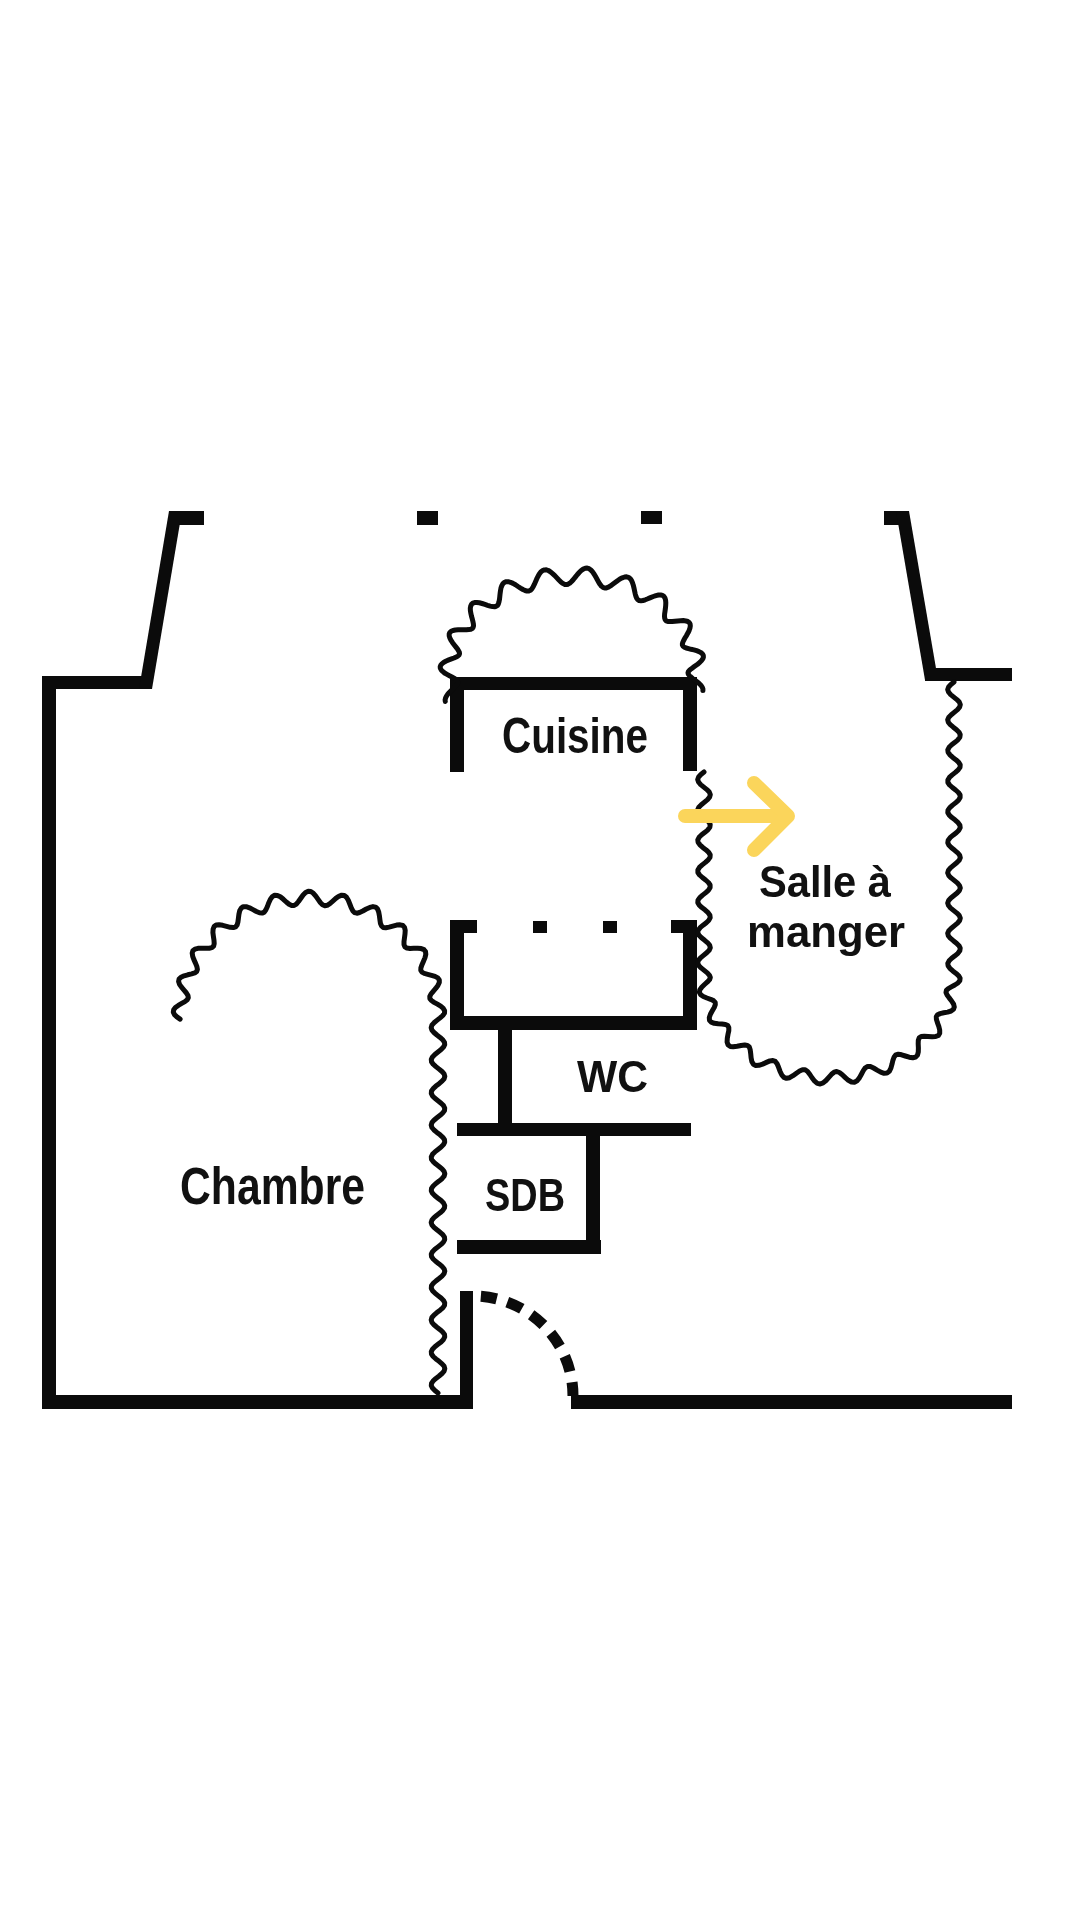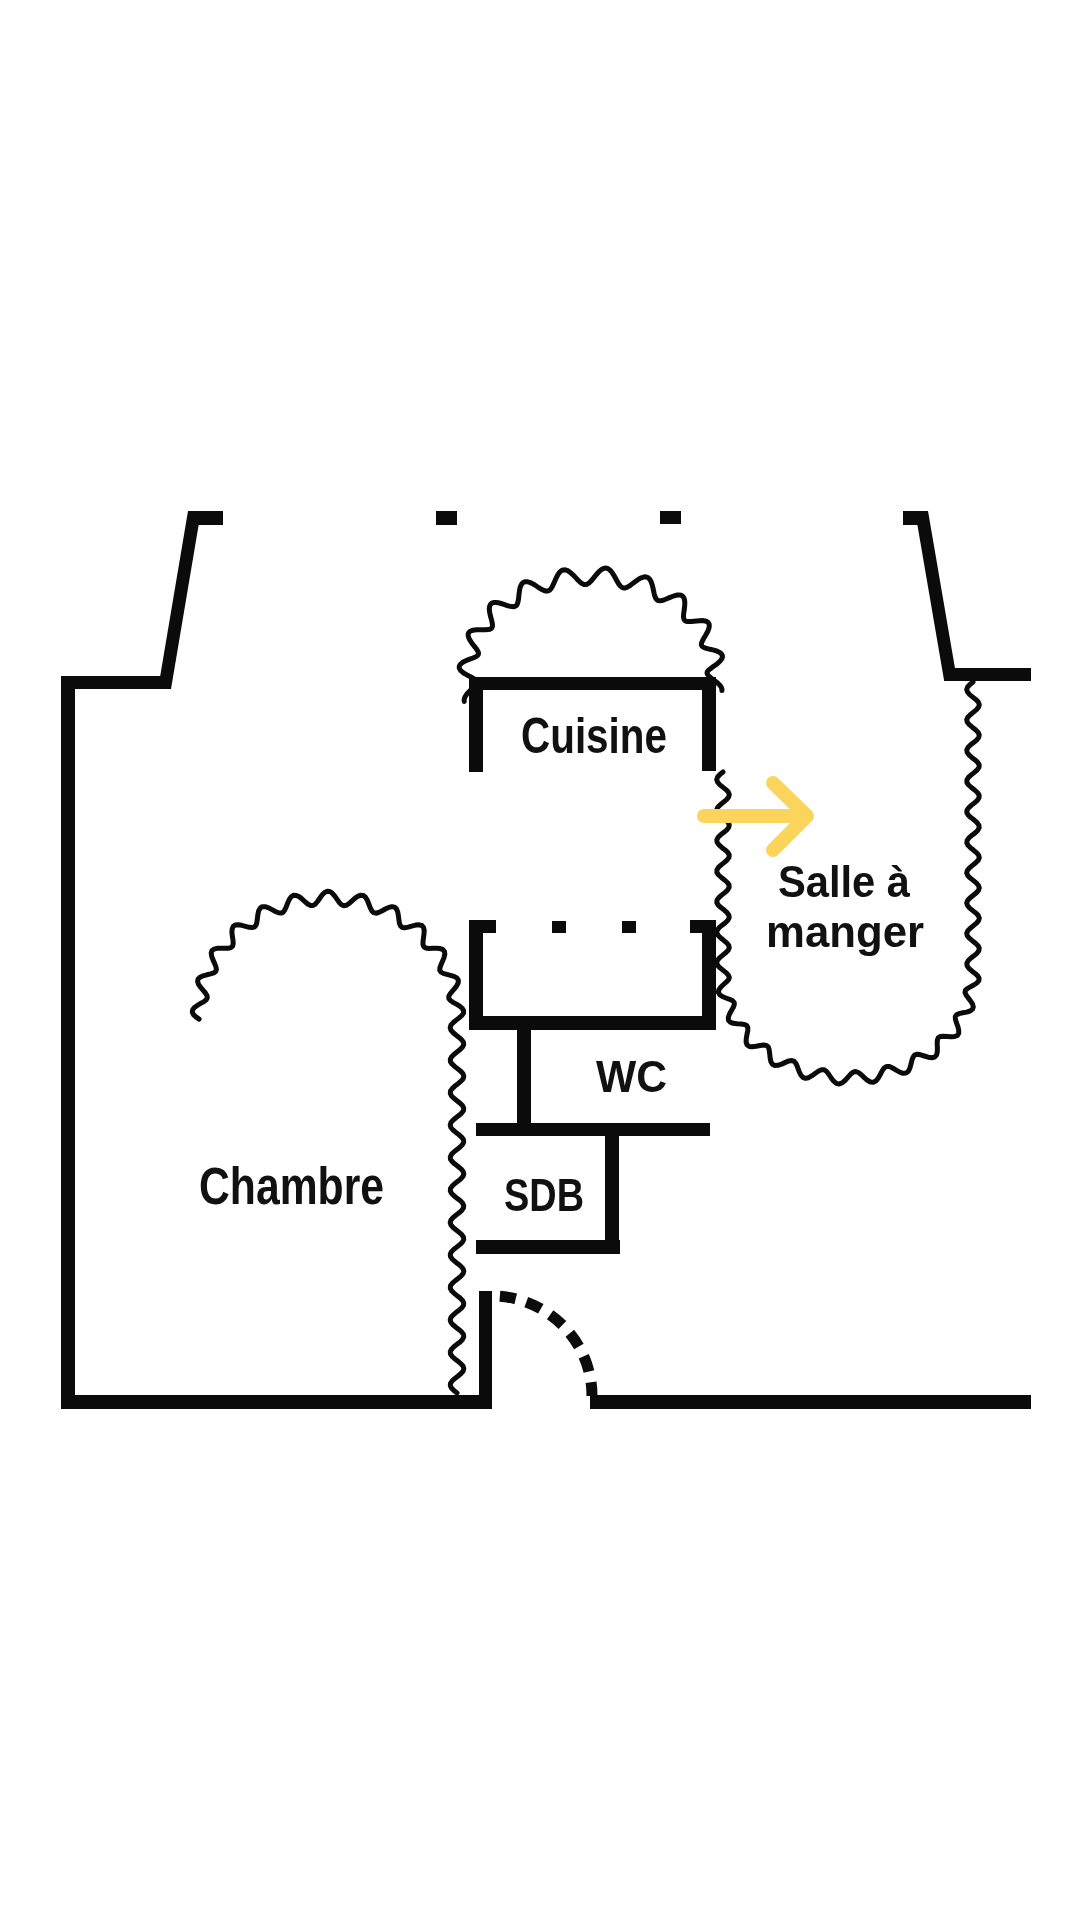--- a/index.html
+++ b/index.html
@@ -1,17 +1,17 @@
 <!DOCTYPE html>
 <html><head>
 <meta charset="utf-8">
 <style>
   html,body{margin:0;padding:0;background:#ffffff;}
   .page{position:relative;width:1012px;height:1920px;background:#ffffff;overflow:hidden;
-    font-family:"Liberation Sans",sans-serif;padding-left:19px;}
+    font-family:"Liberation Sans",sans-serif;}
   text{font-family:"Liberation Sans",sans-serif;font-weight:700;fill:#111111;}
 </style>
 </head>
 <body>
 
 <div class="page">
 <svg width="1080" height="1920" viewBox="0 0 1080 1920">
   <g fill="#0b0b0b" stroke="none">
 
     <rect x="42" y="676" width="14" height="733"></rect>

